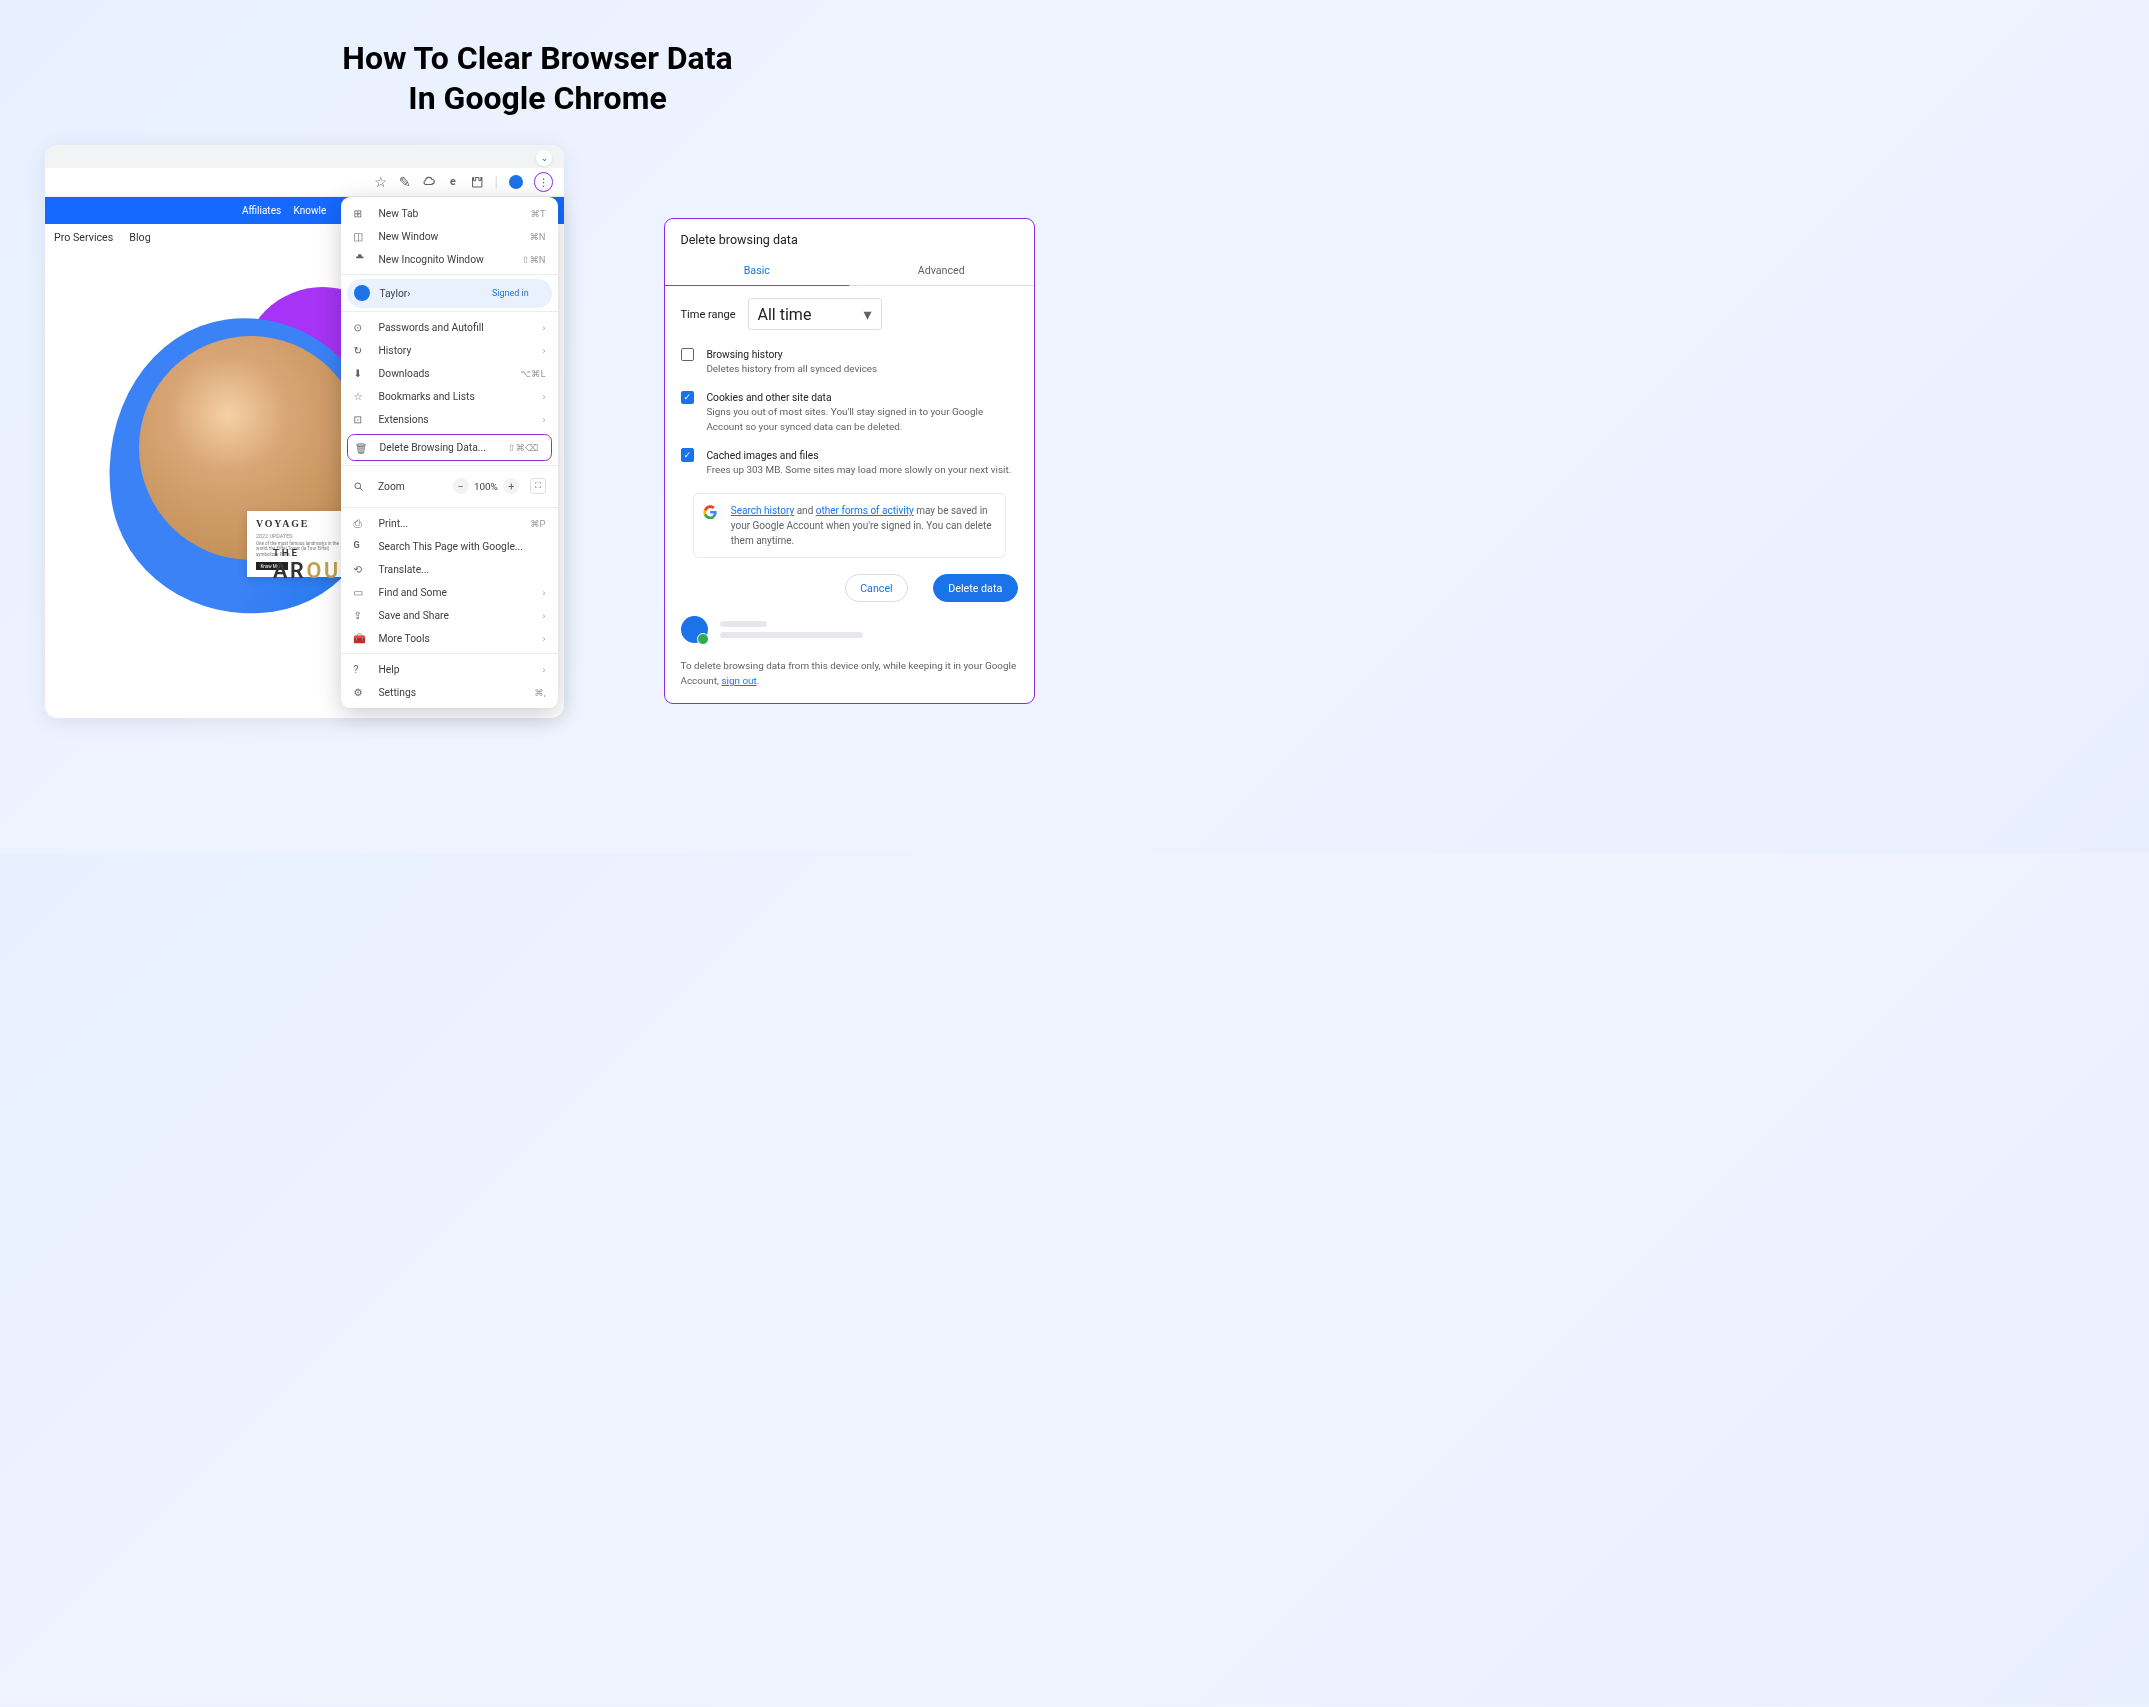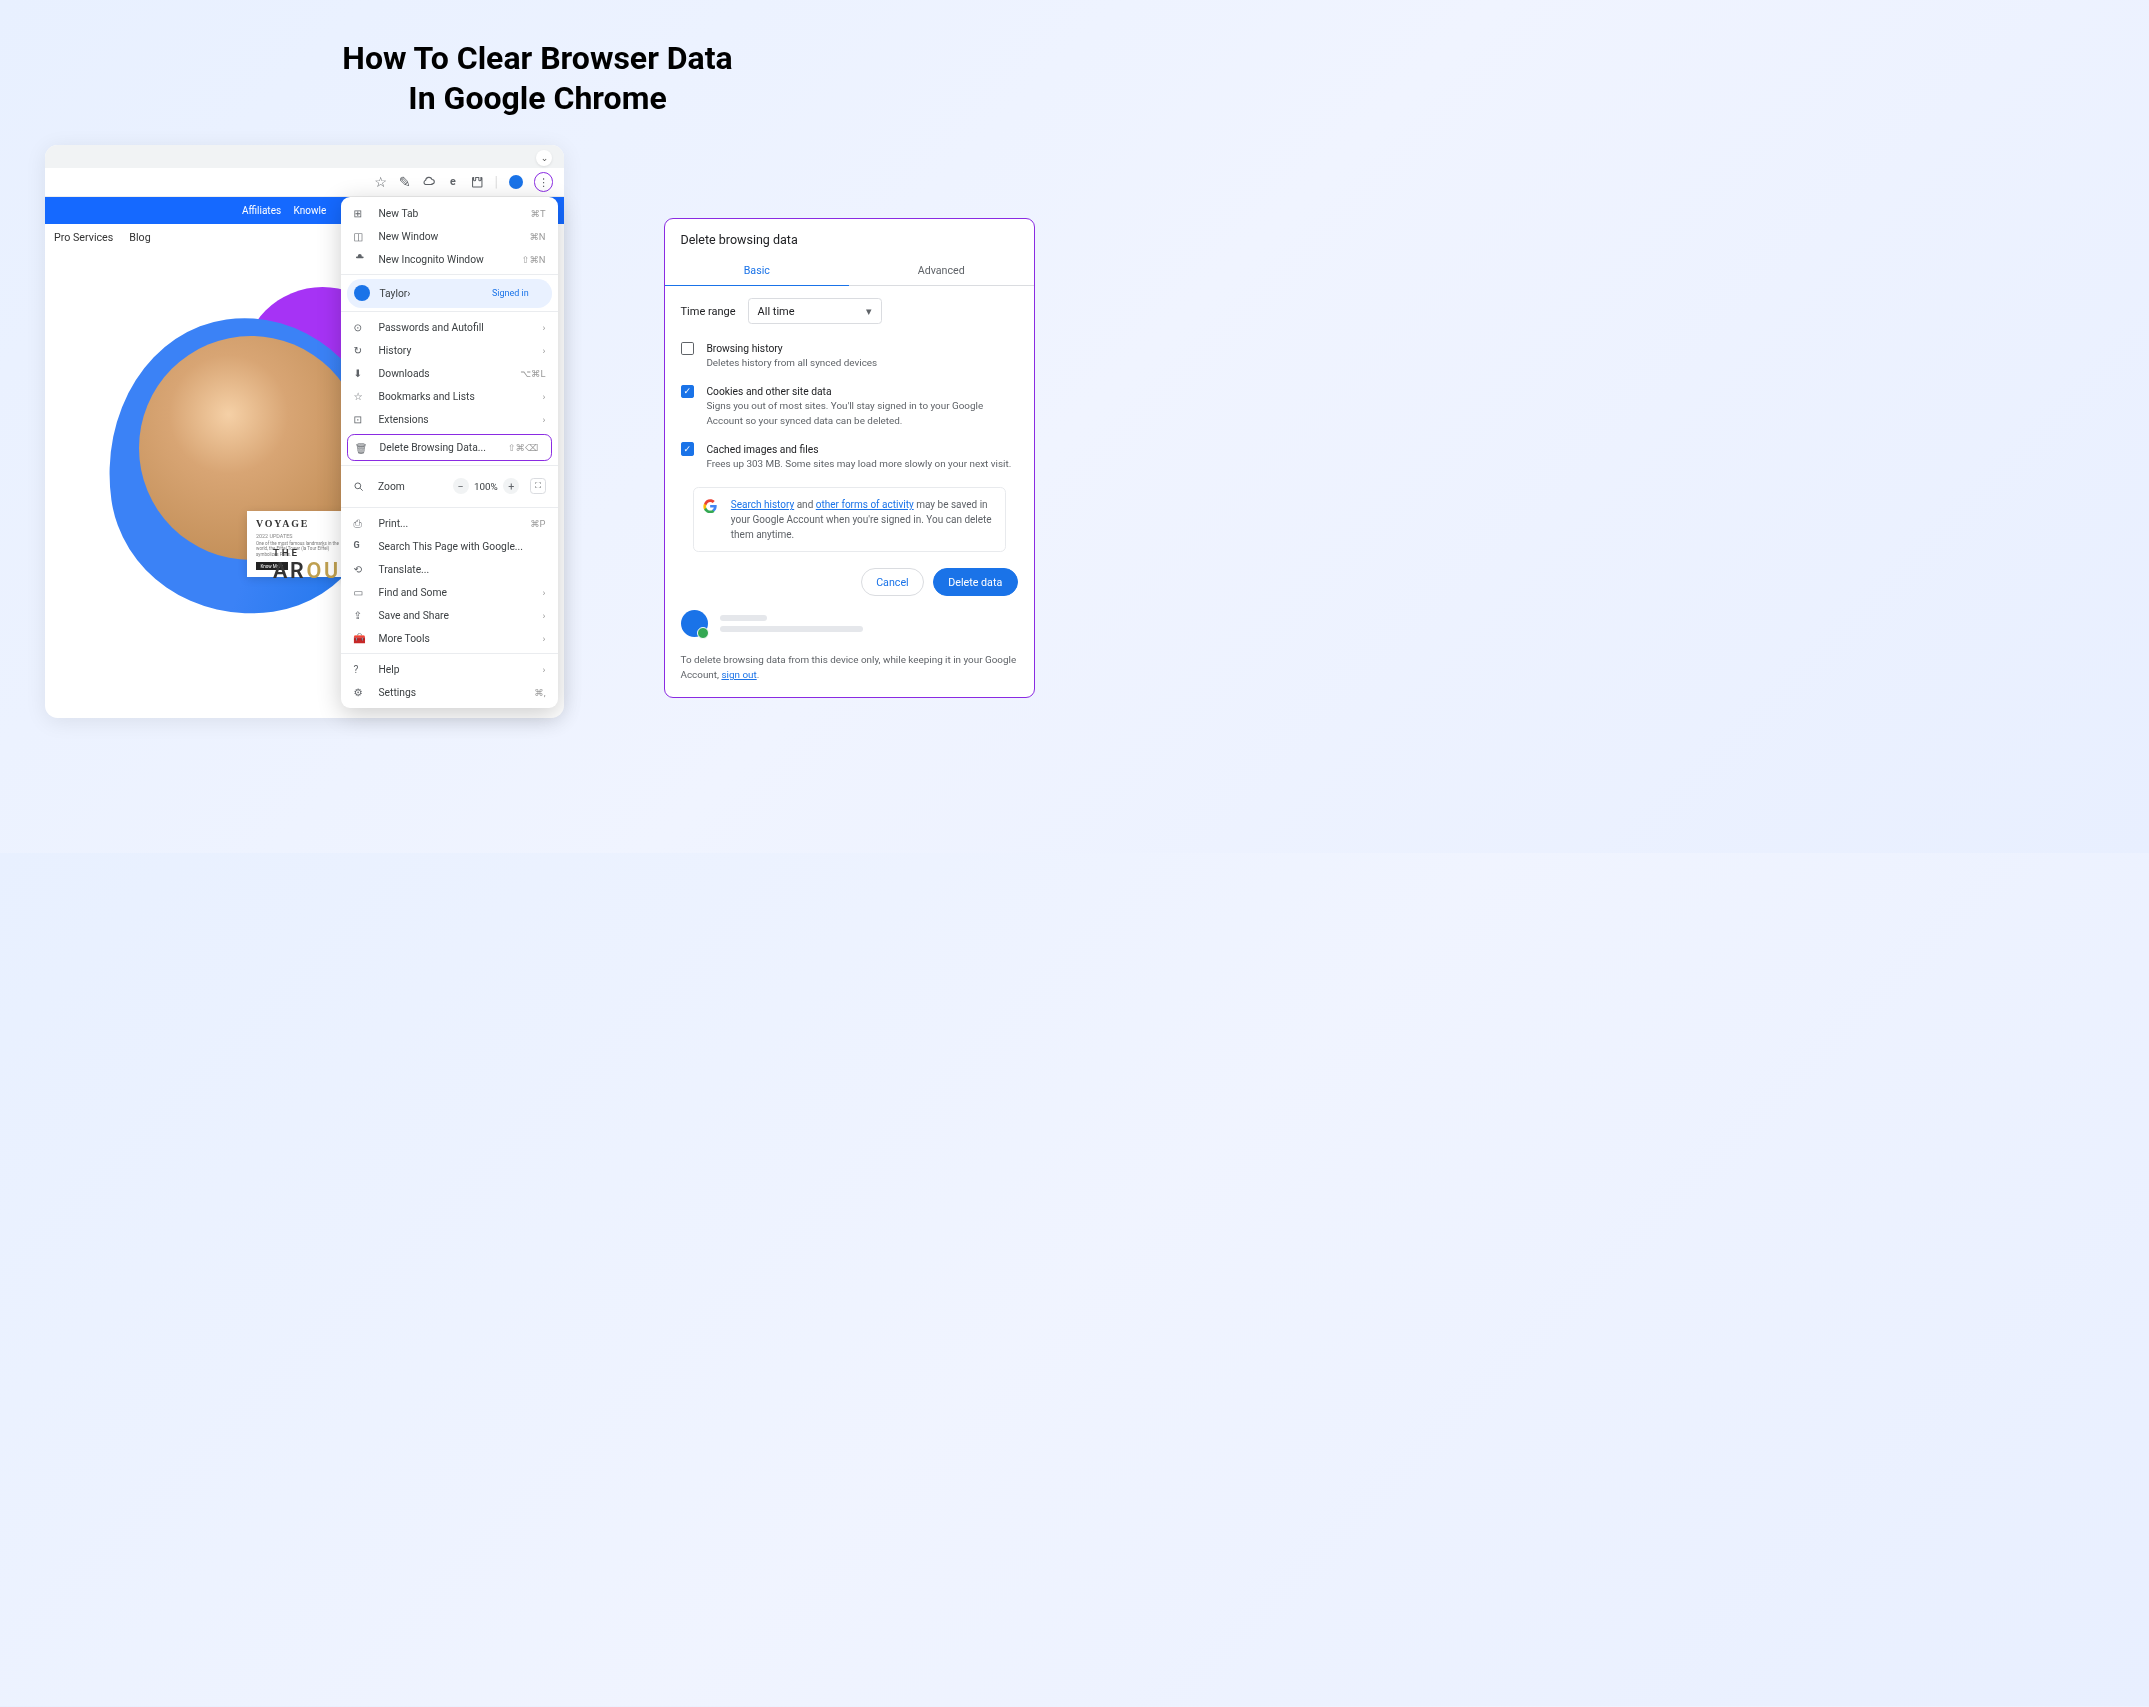--- a/index.html
+++ b/index.html
@@ -44,31 +44,31 @@
 .menu .zoom .cb{width:16px;height:16px;border-radius:8px;background:#f1f3f4;display:flex;align-items:center;justify-content:center;font-size:10.7px;color:#5f6368}
 .menu .zoom .pct{font-size:9.9px}
 .menu .zoom .fs{width:16px;height:16px;border:0.9px solid #dadce0;border-radius:3.6px;margin-left:5.4px;display:flex;align-items:center;justify-content:center;font-size:8px}
 .dialog{position:absolute;right:-4.5px;top:73px;width:371px;background:#fff;border:1.8px solid #8a2be2;border-radius:9px;padding-bottom:10.7px}
 .dialog h3{font-size:12.5px;font-weight:400;padding:12.5px 16px 9px;color:#202124}
 .tabs{display:flex;border-bottom:0.9px solid #dadce0}
 .tabs .tab{flex:1;text-align:center;padding:8px 0;font-size:10.7px;color:#5f6368;cursor:pointer}
 .tabs .tab.act{color:#1a73e8;border-bottom:1.8px solid #1a73e8;margin-bottom:-0.9px}
 .tr{display:flex;align-items:center;padding:12.5px 16px 10.7px;font-size:10.7px;color:#202124}
 .tr label{margin-right:12px;font-size:11px}
-.tr .sel{flex:0 0 134px;border:0.9px solid #dadce0;border-radius:3.6px;padding:5.4px 9px;font-size:11px;position:relative;display:flex;justify-content:space-between}
+.tr .sel{flex:0 0 134px;border:0.9px solid #dadce0;border-radius:3.6px;padding:5.4px 9px;font-size:16px;position:relative;display:flex;justify-content:space-between}
 .item{display:flex;padding:6.3px 16px;gap:12.5px}
 .item .cb{width:13.4px;height:13.4px;border:1.8px solid #5f6368;border-radius:1.8px;margin-top:0.9px;flex-shrink:0;display:flex;align-items:center;justify-content:center}
 .item .cb.on{border-color:#1a73e8;background:#1a73e8;color:#fff;font-size:9px}
 .item .txt{font-size:10.3px;line-height:1.5}
 .item .txt .t{color:#202124}
 .item .txt .d{color:#5f6368;font-size:9.9px}
 .inf{margin:9px 28px;border:0.9px solid #e8eaed;border-radius:5.4px;padding:9px;display:flex;gap:14px;font-size:10px;color:#5f6368;line-height:1.5}
 .inf .g{width:14.3px;height:14.3px;flex-shrink:0;margin-top:1.8px}
 .inf a{color:#1a73e8;text-decoration:underline}
-.acts{display:flex;justify-content:flex-end;gap:9px;padding:7.2px 16px 10.7px}
+.acts{display:flex;justify-content:flex-end;gap:25px;padding:7.2px 16px 10.7px}
 .acts button{font-size:10.7px;padding:6.3px 14.3px;border-radius:14.3px;border:0.9px solid #dadce0;background:#fff;color:#1a73e8;cursor:pointer}
 .acts button.primary{background:#1a73e8;color:#fff;border-color:#1a73e8}
 .prow{padding:3.6px 16px 12.5px;display:flex;align-items:center;gap:12.5px}
 .prow .av{width:27px;height:27px;background:#1a73e8;border-radius:13.4px;position:relative}
 .prow .av::after{content:'';position:absolute;right:-1.8px;bottom:-1.8px;width:9.9px;height:9.9px;background:#34a853;border:1.8px solid #fff;border-radius:50%}
 .prow .bars{display:flex;flex-direction:column;gap:4.5px}
 .prow .bar{height:6.3px;border-radius:3.6px;background:#e5e7eb}
 .prow .b1{width:47px}
 .prow .b2{width:143px}
 .foot{padding:3.6px 16px;font-size:9.9px;color:#5f6368;line-height:1.5}

